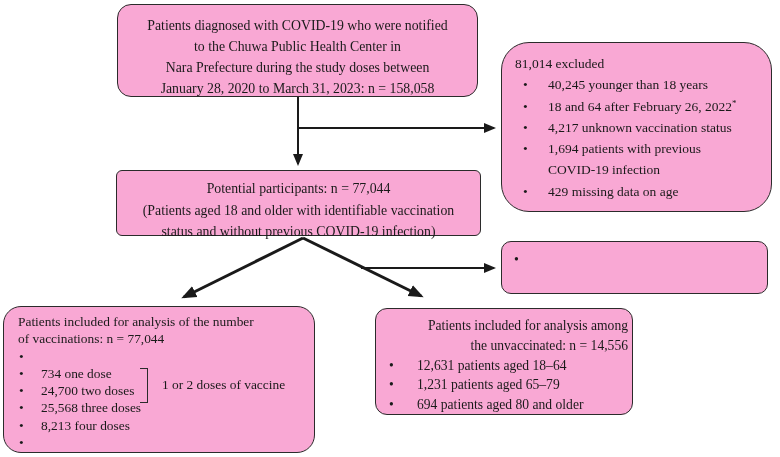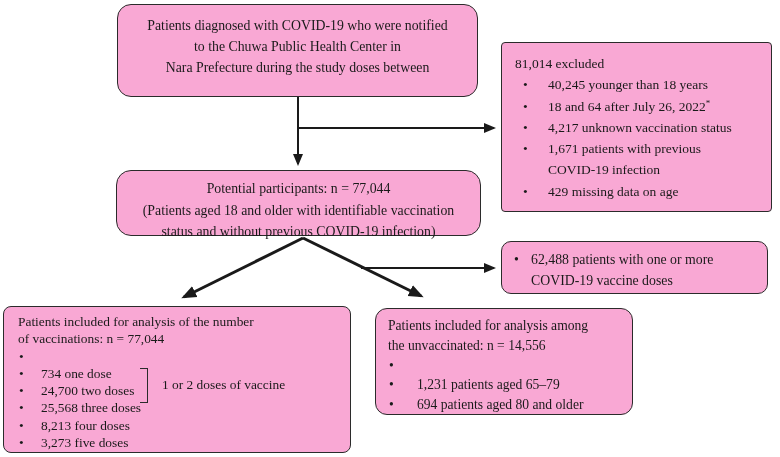--- a/index.html
+++ b/index.html
@@ -16,46 +16,46 @@
   .center .line { text-align:center; }
   .li { display:flex; align-items:flex-start; }
   .dot { flex:0 0 auto; }
   .itext { flex:1 1 auto; min-width:0; }
   sup { font-size:9px; line-height:0; }
 
   
   #b1 { left:117px; top:4px; width:361px; height:93px; border-radius:14px;
         font-size:13.8px; line-height:21px; padding-top:10px; }
   
-  #b2 { left:501px; top:42px; width:271px; height:170px; border-radius:4px;
+  #b2 { left:501px; top:42px; width:271px; height:170px; border-radius:28px;
         font-size:13.5px; line-height:21.3px; padding:10px 0 0 0; }
   #b2 .title { padding-left:13px; white-space:nowrap; }
   #b2 .li { padding-left:21px; }
   #b2 .dot { width:25px; }
   
-  #b3 { left:116px; top:170px; width:365px; height:66px; border-radius:15px;
+  #b3 { left:116px; top:170px; width:365px; height:66px; border-radius:6px;
         font-size:13.8px; line-height:21.6px; padding-top:7px; }
   
   #b4 { left:501px; top:241px; width:267px; height:53px; border-radius:10px;
         font-size:13.8px; line-height:21px; padding:7px 4px 0 0; }
   #b4 .li { padding-left:12px; }
   #b4 .dot { width:17px; }
   
-  #b5 { left:3px; top:306px; width:348px; height:147px; border-radius:8px;
+  #b5 { left:3px; top:306px; width:312px; height:147px; border-radius:18px;
         font-size:13.4px; line-height:17.3px; padding:6px 0 0 0; }
   #b5 .title { padding-left:14px; white-space:nowrap; }
   #b5 .li { padding-left:15px; }
   #b5 .dot { width:22px; }
   #b5 .bracket { position:absolute; left:136px; top:61px; width:7px; height:33px;
         border:1.2px solid #2b2b2b; border-left:none; }
   #b5 .bracket-label { position:absolute; left:158px; top:69px; white-space:nowrap; }
   
   #b6 { left:375px; top:308px; width:258px; height:107px; border-radius:12px;
         font-size:13.6px; line-height:19.8px; padding:7px 4px 0 0; }
-  #b6 .title { padding-left:12px; white-space:nowrap; }
+  #b6 .title { padding-left:12px; white-space:nowrap;text-align:right; }
   #b6 .li { padding-left:13px; }
   #b6 .dot { width:28px; }
 </style>
 </head>
 <body>
 
 <div class="canvas">
 
   <svg class="arrows" viewBox="0 0 780 457" xmlns="http://www.w3.org/2000/svg">
     <defs>
@@ -70,70 +70,67 @@
     <line x1="299" y1="128" x2="494" y2="128" stroke="#1a1a1a" stroke-width="2" marker-end="url(#ah)"></line>
     <line x1="303" y1="238" x2="184" y2="297" stroke="#1a1a1a" stroke-width="3" marker-end="url(#ahL)"></line>
     <line x1="303" y1="238" x2="421" y2="296" stroke="#1a1a1a" stroke-width="3" marker-end="url(#ahL)"></line>
     <line x1="361" y1="268" x2="494" y2="268" stroke="#1a1a1a" stroke-width="2" marker-end="url(#ah)"></line>
   </svg>
 
   <div class="box center" id="b1">
     <span class="line">Patients diagnosed with COVID-19 who were notified</span>
     <span class="line">to the Chuwa Public Health Center in</span>
     <span class="line">Nara Prefecture during the study doses between</span>
+    <span class="line">January 28, 2020 to March 31, 2023: n = 158,058</span>
   </div>
 
   <div class="box" id="b2">
     <div class="title">81,014 excluded</div>
     <div class="li">
       <span class="dot">•</span>
       <span class="itext">
           <span class="line">40,245 younger than 18 years</span>
         </span>
     </div>
     <div class="li">
       <span class="dot">•</span>
       <span class="itext">
-        <span class="line"><span>18 and 64 after July 26, 2022</span><sup>*</sup></span>
+        <span class="line"><span>18 and 64 after February 26, 2022</span><sup>*</sup></span>
       </span>
     </div>
     <div class="li">
       <span class="dot">•</span>
       <span class="itext">
           <span class="line">4,217 unknown vaccination status</span>
         </span>
     </div>
     <div class="li">
       <span class="dot">•</span>
       <span class="itext">
-        <span class="line">1,671 patients with previous</span>
+        <span class="line">1,694 patients with previous</span>
         <span class="line">COVID-19 infection</span>
       </span>
     </div>
     <div class="li">
       <span class="dot">•</span>
       <span class="itext">
           <span class="line">429 missing data on age</span>
         </span>
     </div>
   </div>
 
   <div class="box center" id="b3">
     <span class="line">Potential participants: n = 77,044</span>
     <span class="line">(Patients aged 18 and older with identifiable vaccination</span>
     <span class="line">status and without previous COVID-19 infection)</span>
   </div>
 
   <div class="box" id="b4">
     <div class="li">
       <span class="dot">•</span>
-      <span class="itext">
-        <span class="line">62,488 patients with one or more</span>
-        <span class="line">COVID-19 vaccine doses</span>
-      </span>
     </div>
   </div>
 
   <div class="box" id="b5">
     <div class="title">Patients included for analysis of the number</div>
     <div class="title">of vaccinations: n = 77,044</div>
     <div class="li">
       <span class="dot">•</span>
     </div>
     <div class="li">
@@ -155,33 +152,33 @@
         </span>
     </div>
     <div class="li">
       <span class="dot">•</span>
       <span class="itext">
           <span class="line">8,213 four doses</span>
         </span>
     </div>
     <div class="li">
       <span class="dot">•</span>
-      <span class="itext">
-          <span class="line">3,273 five doses</span>
-        </span>
     </div>
     <div class="bracket"></div>
     <div class="bracket-label">1 or 2 doses of vaccine</div>
   </div>
 
   <div class="box" id="b6">
     <div class="title">Patients included for analysis among</div>
     <div class="title">the unvaccinated: n = 14,556</div>
     <div class="li">
       <span class="dot">•</span>
+      <span class="itext">
+          <span class="line">12,631 patients aged 18–64</span>
+        </span>
     </div>
     <div class="li">
       <span class="dot">•</span>
       <span class="itext">
           <span class="line">1,231 patients aged 65–79</span>
         </span>
     </div>
     <div class="li">
       <span class="dot">•</span>
       <span class="itext">

